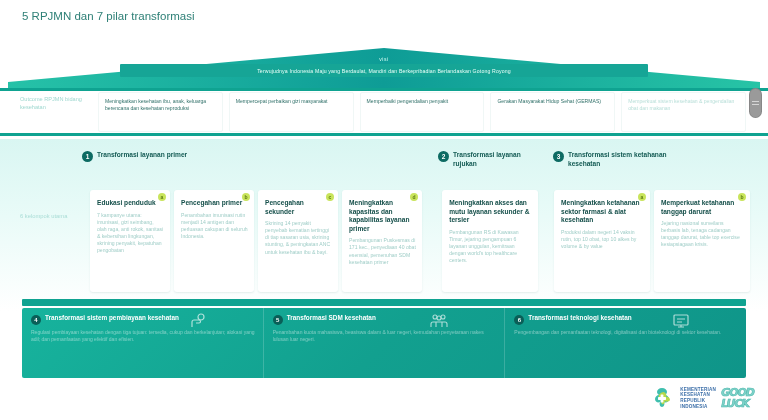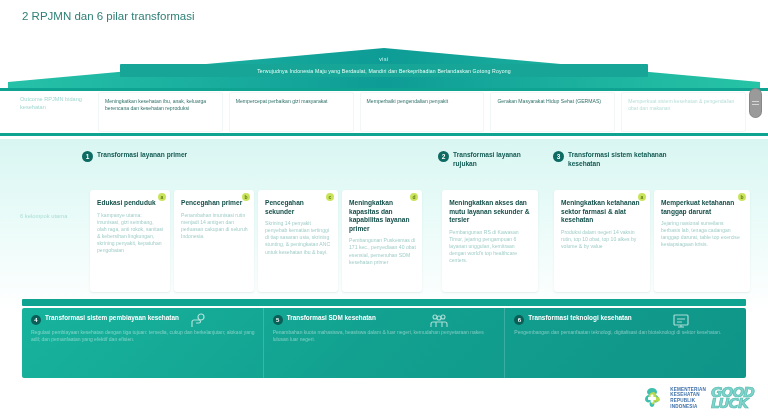--- a/index.html
+++ b/index.html
@@ -151,21 +151,21 @@
 
   
   .logo{
     position:absolute; right:14px; bottom:6px; height:32px;
     display:flex; align-items:center; gap:5px;
   }
   .logo-mark{ width:26px; height:26px; }
   .logo-text{ font-size:4.6px; font-weight:bold; color:#3b6ea8; line-height:5.6px; letter-spacing:.2px; }
   .goodluck{
     font-family:"DejaVu Sans", sans-serif; font-weight:bold; font-style:italic;
-    font-size:14px; color:#7fd4cb; line-height:11px; letter-spacing:-1px;
+    font-size:11px; color:#7fd4cb; line-height:11px; letter-spacing:-1px;
     -webkit-text-stroke:0.6px #4fb7ac;
   }
   .goodluck .l2{ display:block; }
 
   
   .scroll-thumb{
     position:absolute; right:6px; top:88px; width:13px; height:30px;
     background:#9a9a9a; border-radius:7px;
     box-shadow:inset 0 0 0 1px rgba(0,0,0,.12);
   }
@@ -174,21 +174,21 @@
   }
   .scroll-thumb i:nth-child(1){ top:13px; }
   .scroll-thumb i:nth-child(2){ top:16px; }
 </style>
 </head>
 <body>
 
 <div class="page">
 
   <div class="hdr">
-    <div class="sub">2 RPJMN dan 6 pilar transformasi</div>
+    <div class="sub">5 RPJMN dan 7 pilar transformasi</div>
   </div>
 
   <div class="roof">
     <svg width="768" height="44" viewBox="0 0 768 44">
       <defs>
         <linearGradient id="rg" x1="0" y1="0" x2="1" y2="0">
           <stop offset="0" stop-color="#26c2a8"></stop>
           <stop offset="0.5" stop-color="#0e9c96"></stop>
           <stop offset="1" stop-color="#27c4a6"></stop>
         </linearGradient>

